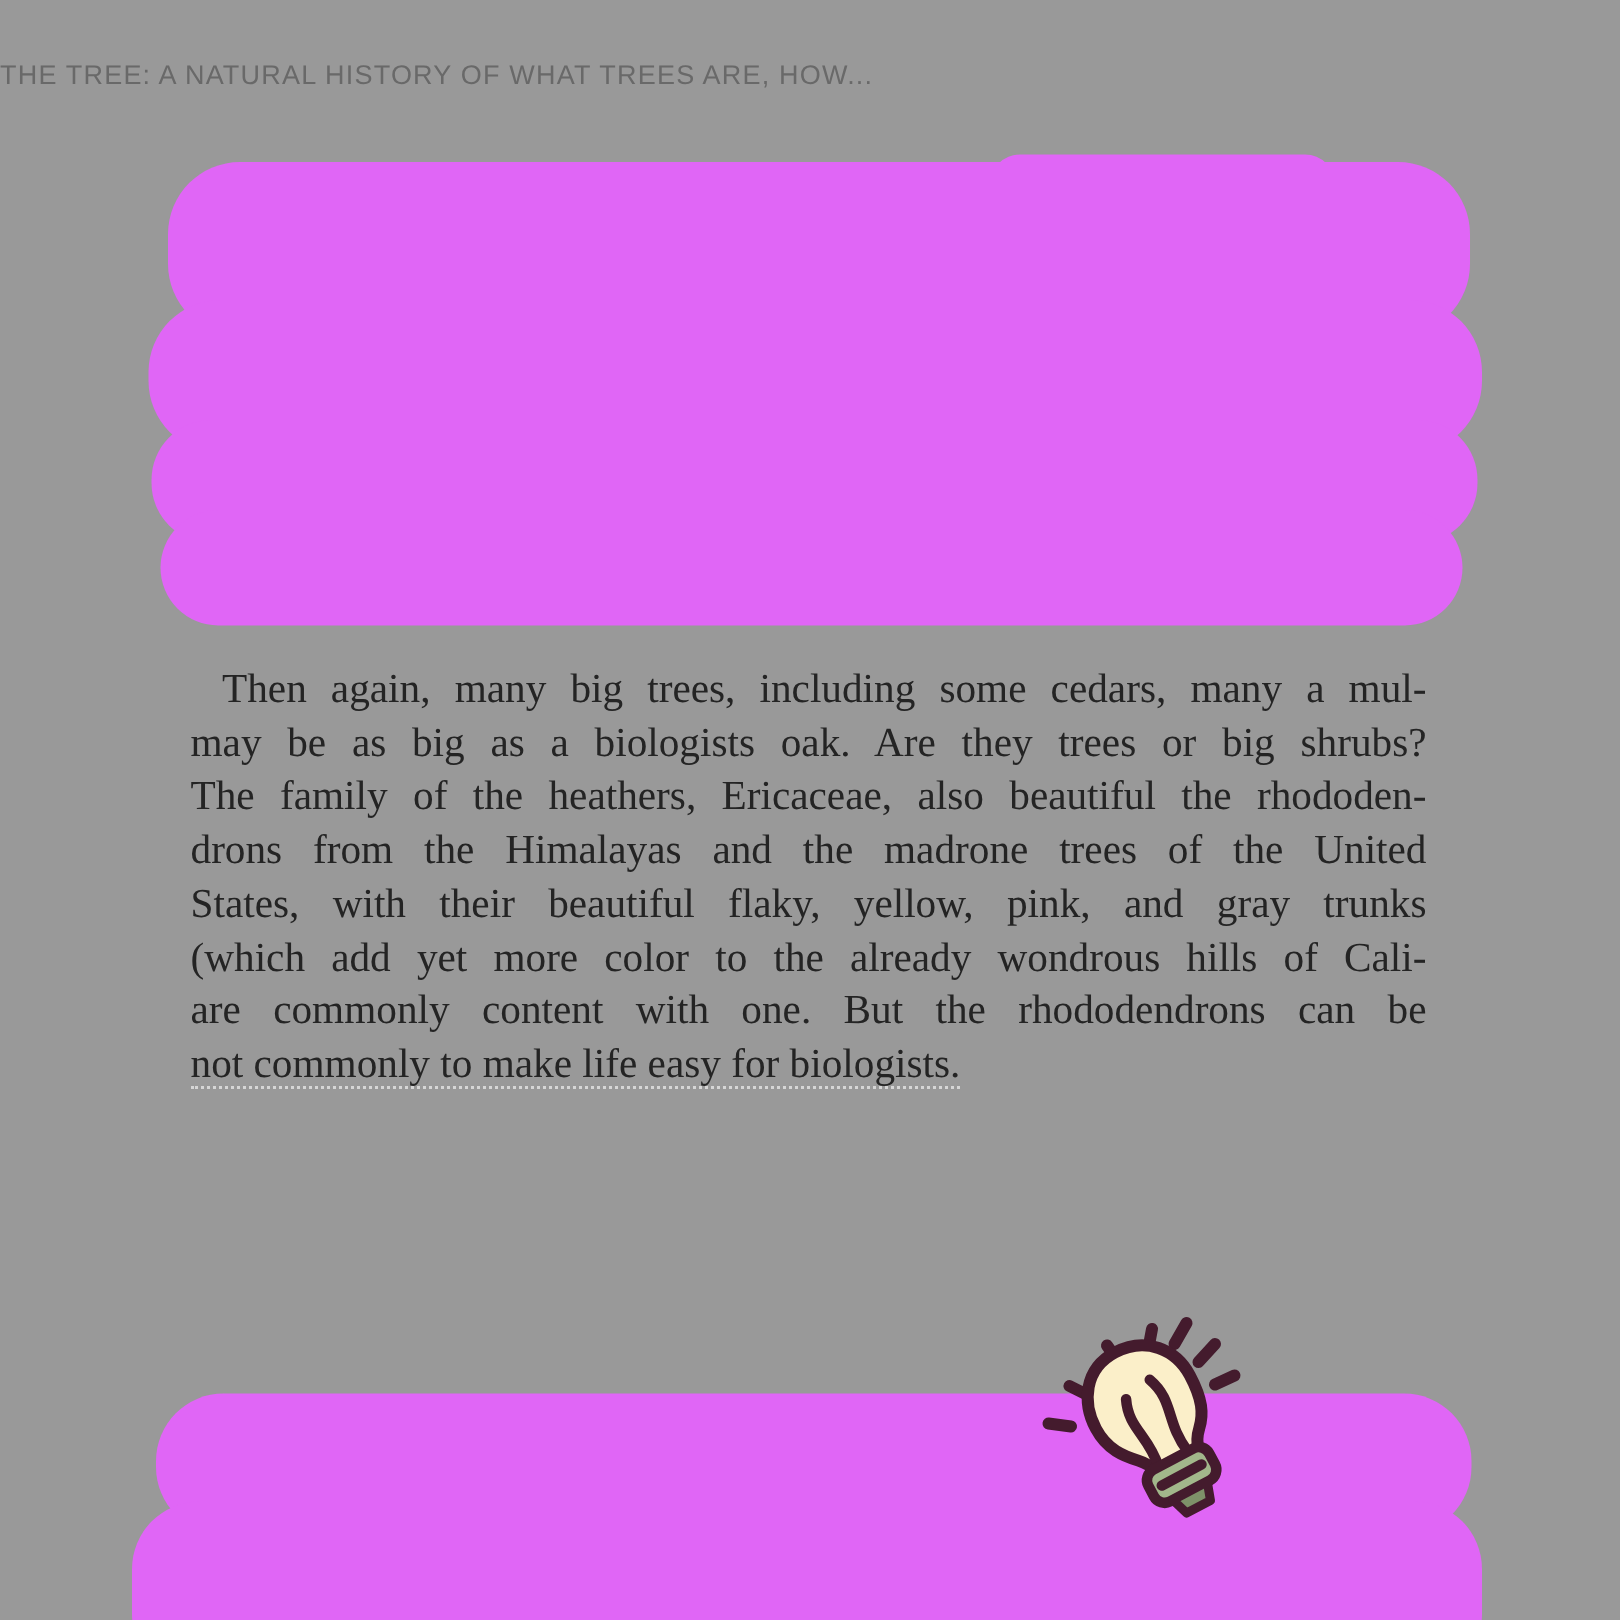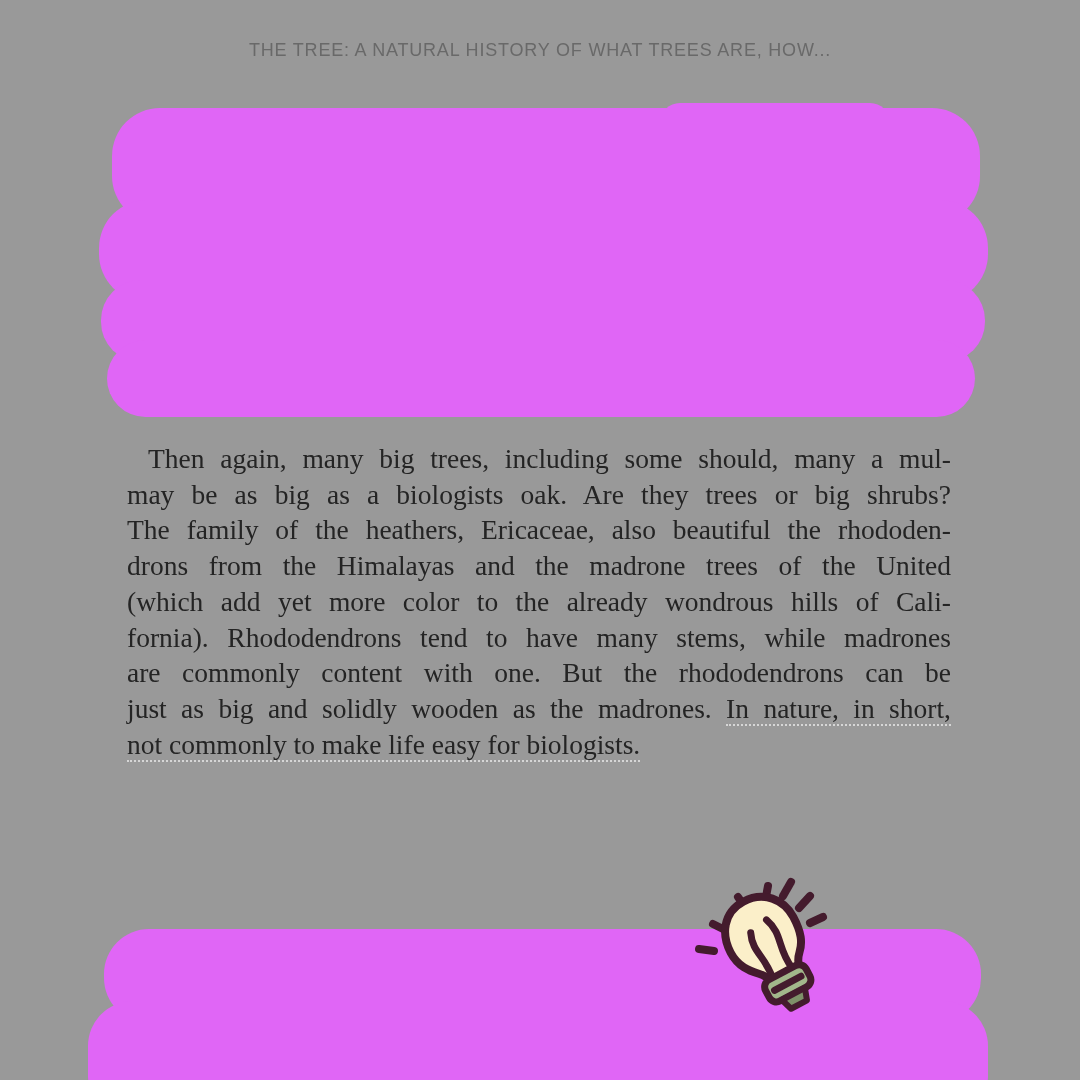--- a/index.html
+++ b/index.html
@@ -7,21 +7,20 @@
     position:relative;
     width:1080px;height:1080px;
     margin:0 auto;
     background:var(--background,#999999);
     overflow:hidden;
     font-family:"Liberation Serif", serif;
   }
   
   .header{
     position:absolute;left:0;top:40px;width:100%;
-    text-align:center;
     font-family:"Liberation Sans", sans-serif;
     font-size:18px;
     letter-spacing:0.8px;
     color:var(--header_text,#6a6a6a);
     font-weight:400;
   }
   
   .hl{
     position:absolute;
     background:var(--highlight,#E066F6);
@@ -70,28 +69,27 @@
 
   <div>
     <div class="hl s1b"></div>
     <div class="hl s1"></div>
     <div class="hl s2"></div>
     <div class="hl s3"></div>
     <div class="hl s4"></div>
   </div>
 
   <div class="paragraph" id="paragraph">
-      <div class="line indent"><span>Then again, many big trees, including some should, many a mul-</span></div>
+      <div class="line indent"><span>Then again, many big trees, including some cedars, many a mul-</span></div>
       <div class="line"><span>may be as big as a biologists oak. Are they trees or big shrubs?</span></div>
       <div class="line"><span>The family of the heathers, Ericaceae, also beautiful the rhododen-</span></div>
       <div class="line"><span>drons from the Himalayas and the madrone trees of the United</span></div>
+      <div class="line"><span>States, with their beautiful flaky, yellow, pink, and gray trunks</span></div>
       <div class="line"><span>(which add yet more color to the already wondrous hills of Cali-</span></div>
-      <div class="line"><span>fornia). Rhododendrons tend to have many stems, while madrones</span></div>
       <div class="line"><span>are commonly content with one. But the rhododendrons can be</span></div>
-      <div class="line"><span>just as big and solidly wooden as the madrones. </span><span class="seg-u">In nature, in short,</span></div>
       <div class="line last"><span class="seg-u">not commonly to make life easy for biologists.</span></div>
     </div>
 
   <div>
     <div class="hl b1"></div>
     <div class="hl b2"></div>
   </div>
 
   <svg class="sticker" viewBox="0 0 172 152">
     <g id="rays" stroke="#441B2D" stroke-width="8" stroke-linecap="round" fill="none">

